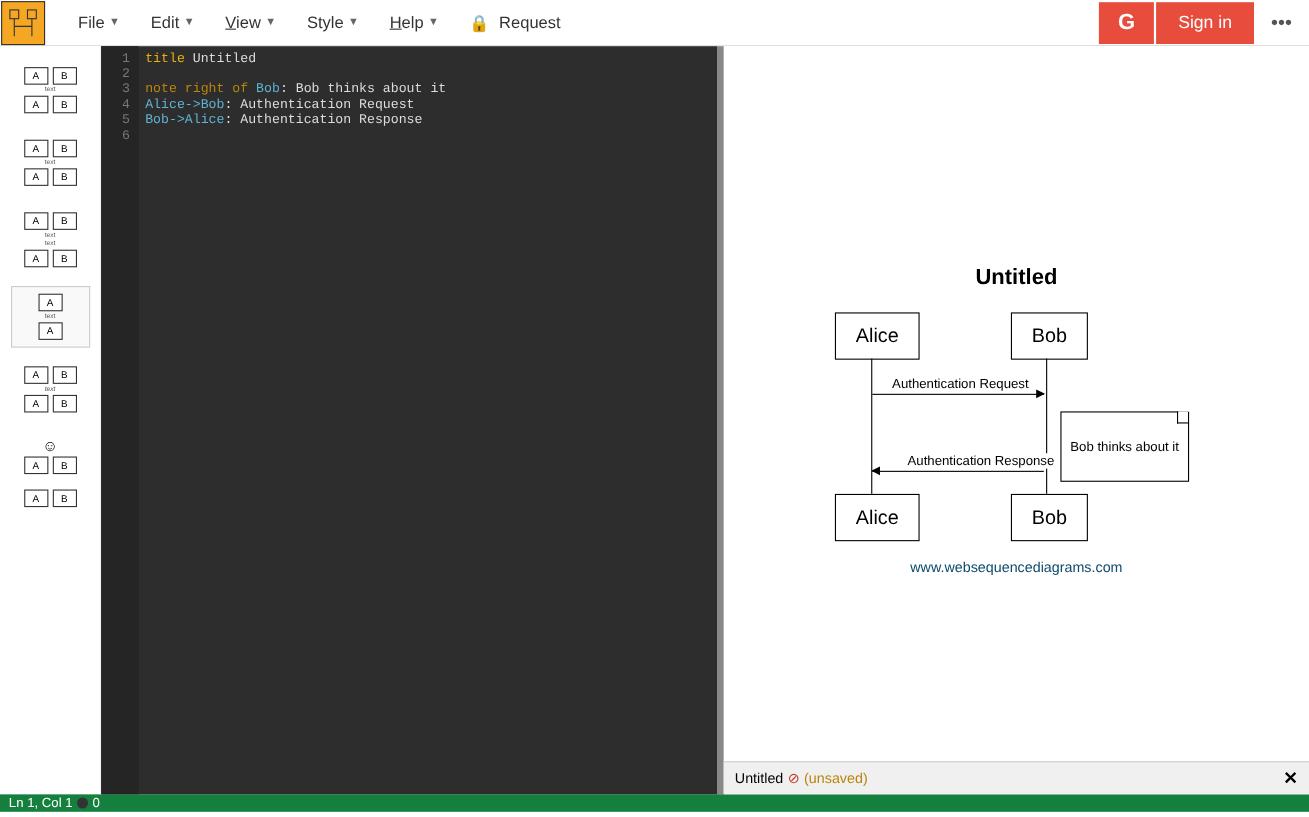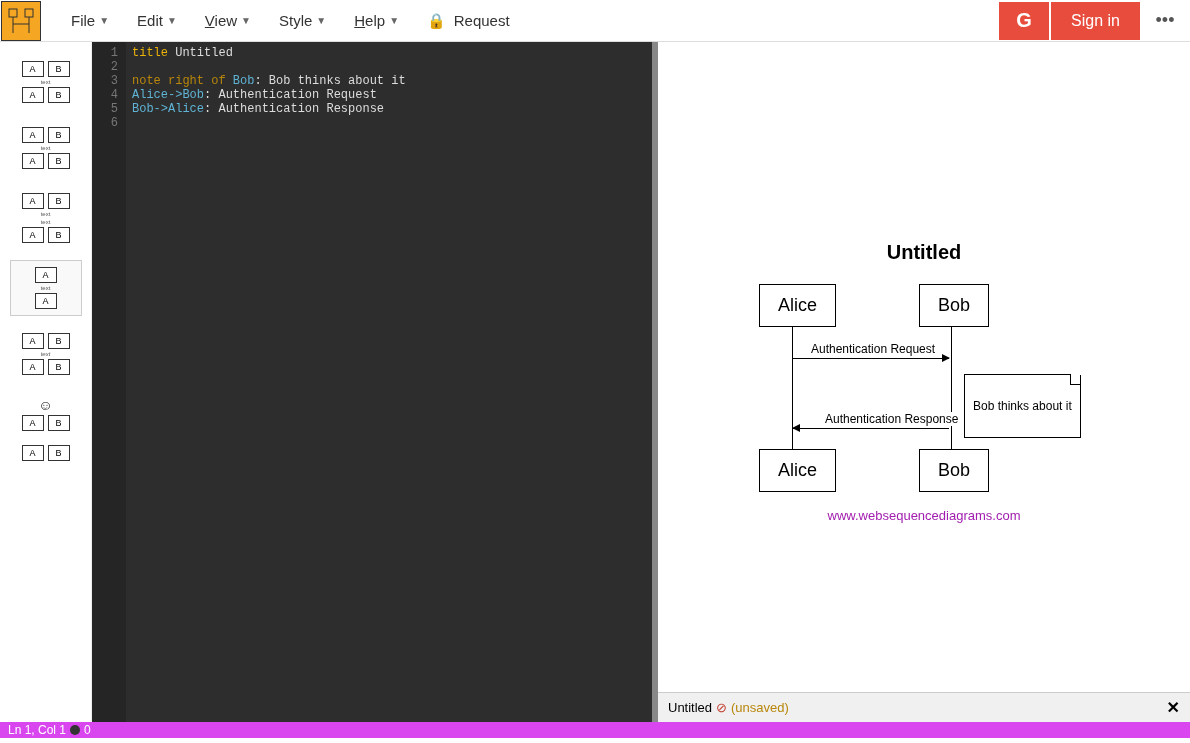--- a/index.html
+++ b/index.html
@@ -47,34 +47,34 @@
 .diagram-title { font-size: 20px; font-weight: bold; color: #000; margin-bottom: 20px; }
 .diagram { position: relative; width: 330px; height: 210px; }
 .actor-box { position: absolute; border: 1px solid #000; padding: 10px 18px; font-size: 18px; background: #fff; }
 .lifeline { position: absolute; width: 1px; background: #000; }
 .msg-arrow { position: absolute; height: 1px; background: #000; }
 .msg-arrow::after { content: ''; position: absolute; right: -1px; top: -4px; border-left: 8px solid #000; border-top: 4px solid transparent; border-bottom: 4px solid transparent; }
 .msg-arrow.left::after { left: -1px; right: auto; border-left: none; border-right: 8px solid #000; }
 .msg-label { position: absolute; font-size: 12px; background: #fff; padding: 0 2px; }
 .note-box { position: absolute; border: 1px solid #000; background: #fff; padding: 24px 8px; font-size: 12px; }
 .note-box::before { content: ''; position: absolute; top: -1px; right: -1px; width: 10px; height: 10px; background: linear-gradient(135deg, #fff 50%, transparent 50%); border-bottom: 1px solid #000; border-left: 1px solid #000; }
-.watermark-url { margin-top: 14px; font-size: 13px; color: #a21caf; }
+.watermark-url { margin-top: 14px; font-size: 13px; color: #0c4a6e; }
 .revain-watermark { position: absolute; right: 20px; bottom: 20px; font-size: 48px; color: #ddd; font-weight: 300; display: flex; align-items: center; gap: 15px; }
 .revain-logo { width: 70px; height: 70px; border: 6px solid #ddd; border-radius: 50%; position: relative; }
 .revain-logo::after { content: ''; position: absolute; bottom: -5px; right: -18px; width: 26px; height: 6px; background: #ddd; }
 
 
 .preview-status { position: absolute; bottom: 0; left: 0; right: 0; height: 30px; background: #f0f0f0; border-top: 1px solid #ccc; display: flex; align-items: center; padding: 0 10px; font-size: 13px; }
 .status-title { font-weight: 500; }
 .status-warn { color: #c0392b; margin: 0 4px; }
 .status-unsaved { color: #b8860b; }
 .status-close { margin-left: auto; font-size: 16px; cursor: pointer; font-weight: bold; }
 
 
-.bottom-bar { height: 16px; background: #d946ef; color: #fff; font-size: 12px; display: flex; align-items: center; padding: 0 8px; }
+.bottom-bar { height: 16px; background: #15803d; color: #fff; font-size: 12px; display: flex; align-items: center; padding: 0 8px; }
 .status-circle { width: 10px; height: 10px; background: #333; border-radius: 50%; margin: 0 4px; display: inline-block; }
 </style>
 </head>
 <body>
 
 <div class="menubar">
   <div class="logo">
     <svg viewBox="0 0 30 30">
         <rect x="3" y="3" width="8" height="8" fill="none" stroke="#333"></rect>
         <rect x="19" y="3" width="8" height="8" fill="none" stroke="#333"></rect>

